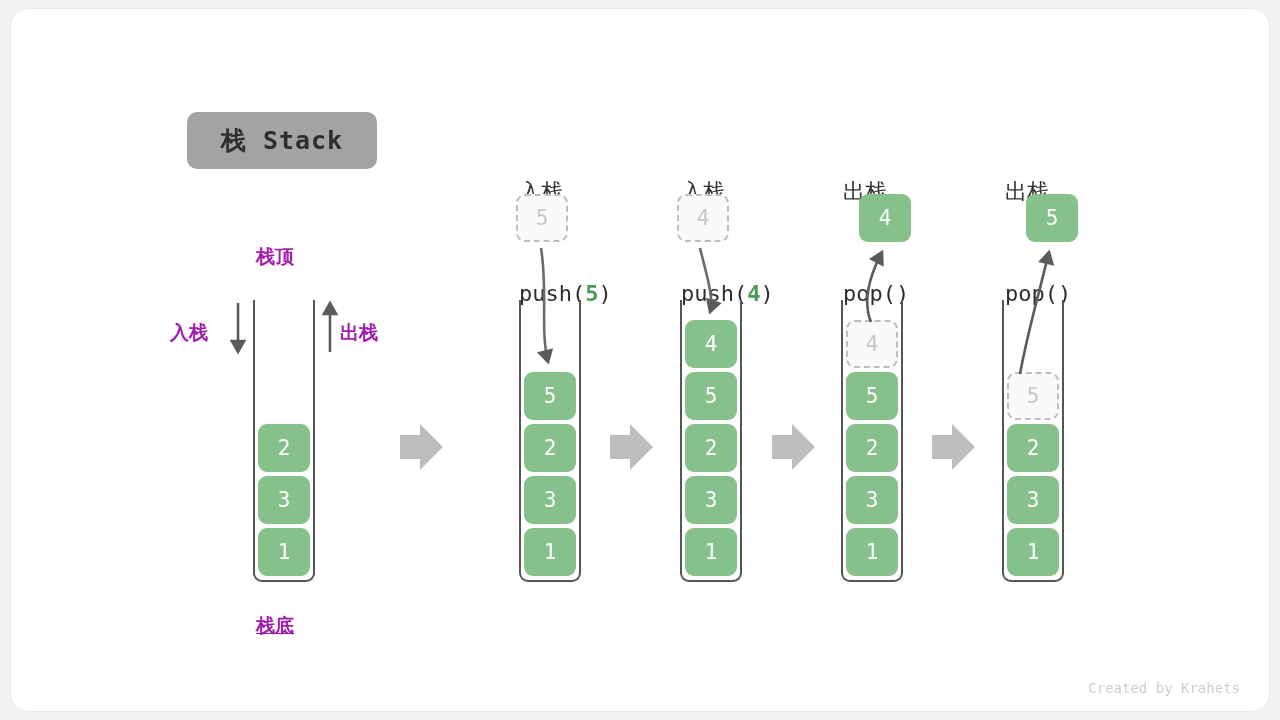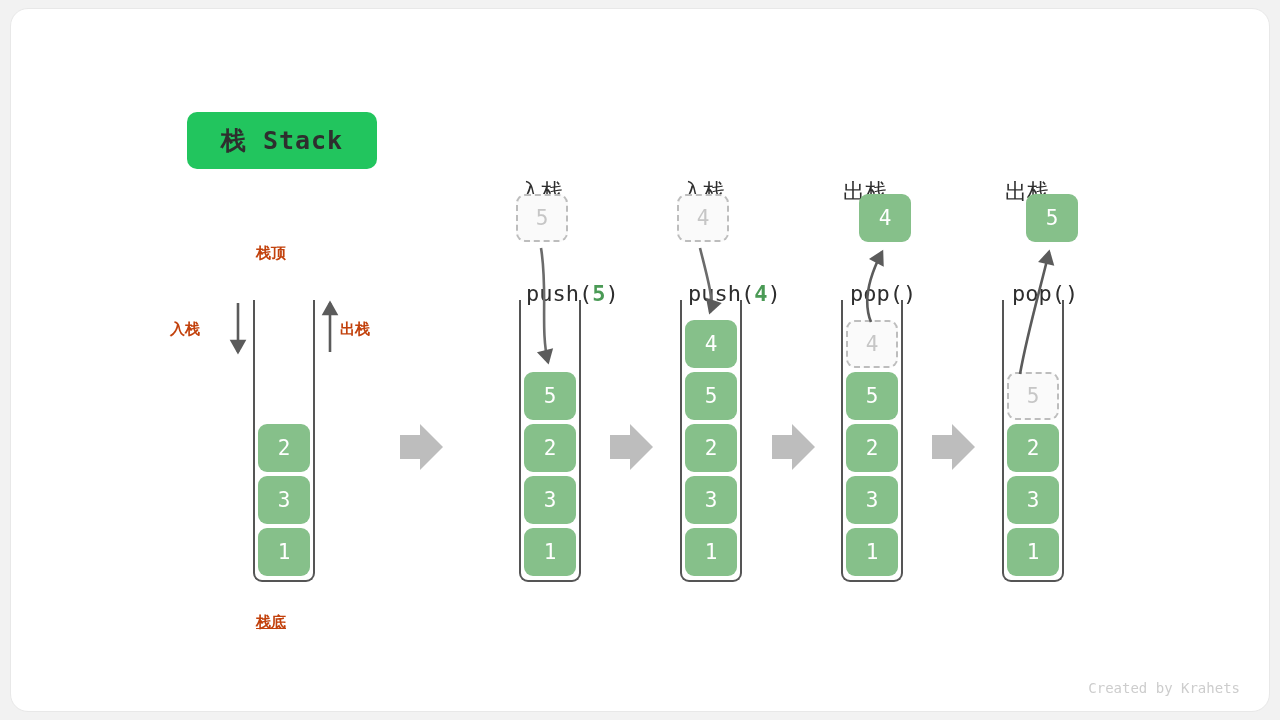--- a/index.html
+++ b/index.html
@@ -27,21 +27,21 @@
     box-sizing: border-box;
   }
 
   
   .title-chip {
     position: absolute;
     left: 187px;
     top: 112px;
     width: 190px;
     height: 57px;
-    background: #22c55e;
+    background: #a3a3a3;
     border-radius: 10px;
     display: flex;
     align-items: center;
     justify-content: center;
     font-size: 25px;
     font-weight: bold;
     color: #2e2e2e;
     letter-spacing: 1px;
     font-family: "DejaVu Sans Mono", "Liberation Mono", monospace;
     text-align: center;
@@ -123,30 +123,29 @@
     position: absolute;
     font-size: 22px;
     color: #2e2e2e;
     line-height: 1.55;
     white-space: pre;
   }
   .col-head .cn { font-family: "DejaVu Sans", sans-serif; display: block; }
   .col-head .code {
     font-family: "DejaVu Sans Mono", "Liberation Mono", monospace;
     display: block;
-    margin-left: 7px;
   }
   .col-head .code b { color: #4a9a55; font-weight: bold; }
 
   
   .lbl {
     position: absolute;
-    font-size: 15px;
+    font-size: 19px;
     font-weight: bold;
-    color: #c2410c;
+    color: #a21caf;
     font-family: "DejaVu Sans", sans-serif;
     white-space: nowrap;
   }
 
   .footer {
     position: absolute;
     right: 40px;
     bottom: 24px;
     font-size: 14px;
     color: #cdcdcd;

